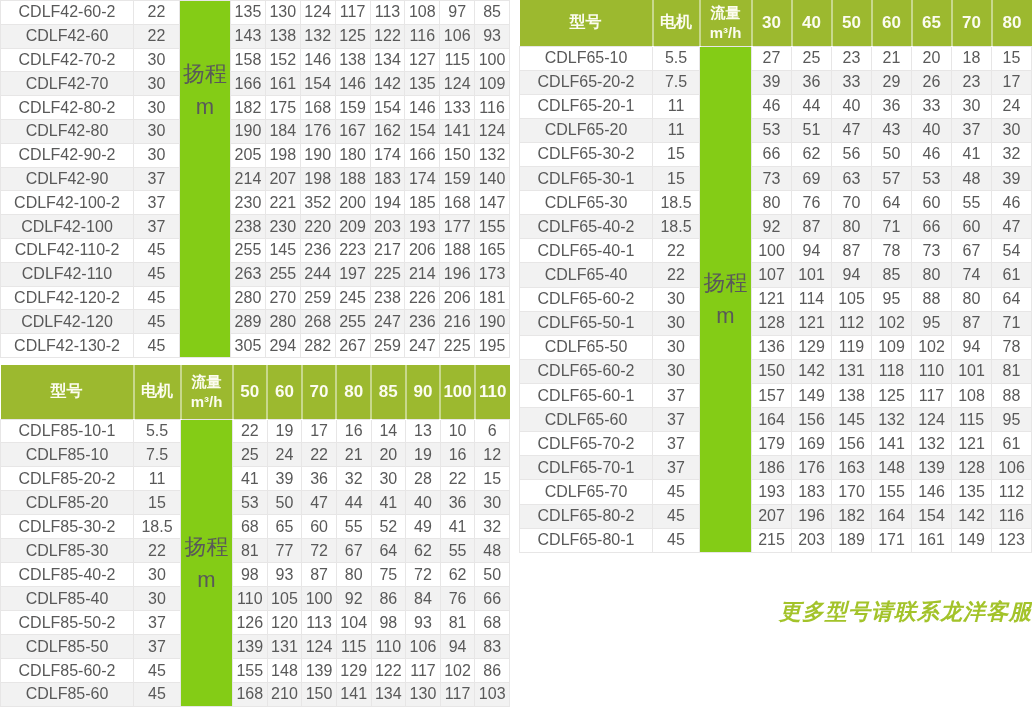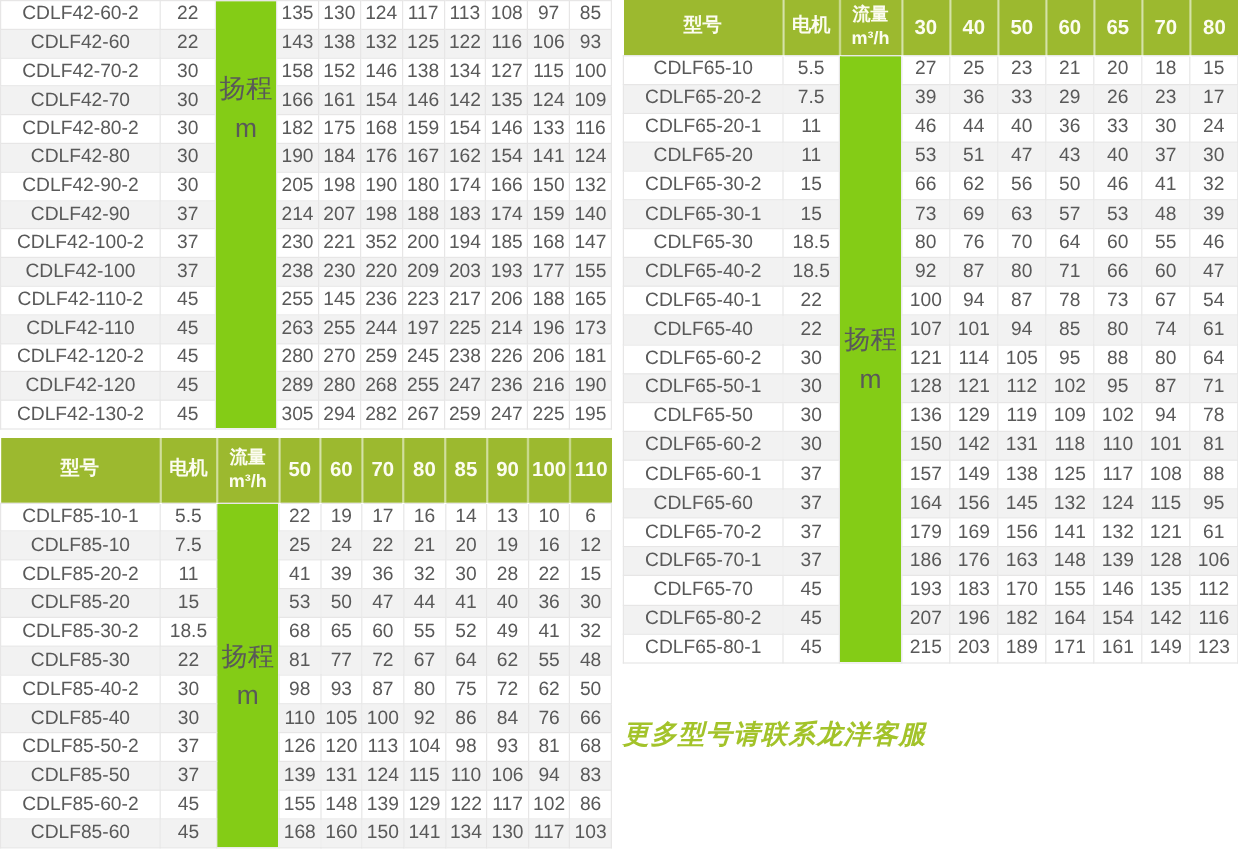--- a/index.html
+++ b/index.html
@@ -40,21 +40,21 @@
   }
   .spec thead th:first-child{border-left:none;}
   .spec thead th.c-flow-val{font-size:17px;}
   #tableB thead tr{height:54px;}
   #tableC thead tr{height:46px;}
   .flow-line{display:block;font-size:15px;}
   .head-unit-line{display:block;}
 
   .footer{
     position:absolute;left:519px;top:597px;width:513px;
-    text-align:left;font-style:italic;font-weight:bold;
+    text-align:right;font-style:italic;font-weight:bold;
     color:var(--footer-green);
   }
   .footer .f1{font-size:22px;letter-spacing:1px;}
   .footer .f2{font-size:26px;margin-top:13px;letter-spacing:1px;}
 </style>
 </head>
 <body>
 
 <div class="canvas">
 
@@ -400,21 +400,21 @@
           <td>129</td>
           <td>122</td>
           <td>117</td>
           <td>102</td>
           <td>86</td>
         </tr>
         <tr>
           <td class="c-model">CDLF85-60</td>
           <td class="c-motor">45</td>
           <td>168</td>
-          <td>160</td>
+          <td>210</td>
           <td>150</td>
           <td>141</td>
           <td>134</td>
           <td>130</td>
           <td>117</td>
           <td>103</td>
         </tr>
       </tbody>
   </table>
 

